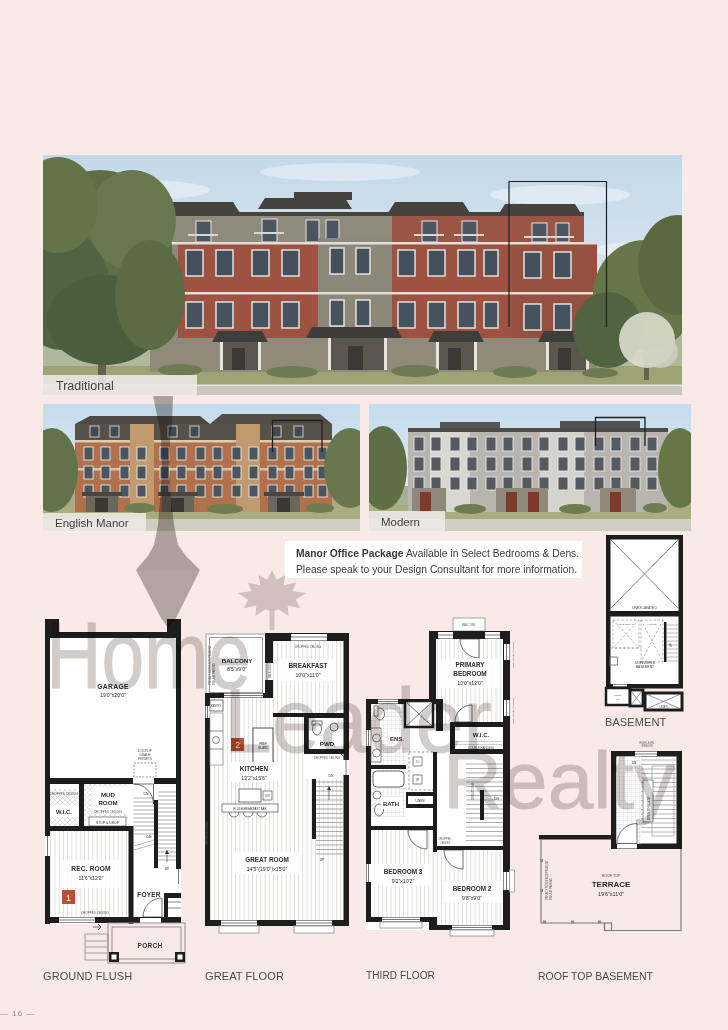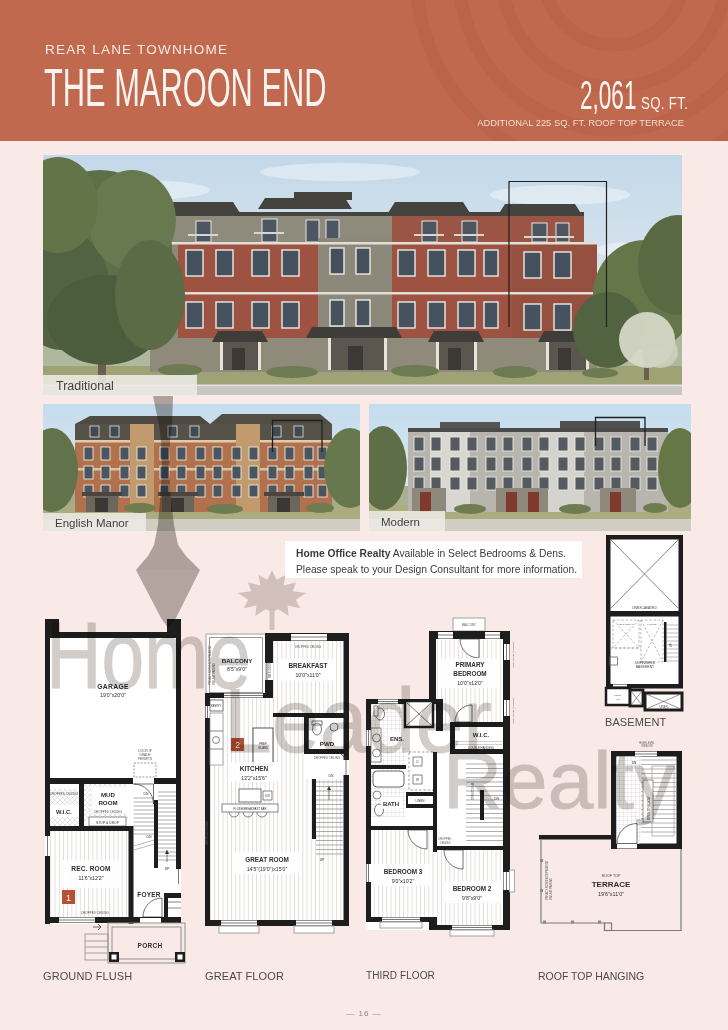--- a/index.html
+++ b/index.html
@@ -4,41 +4,22 @@
 <style>
   html,body{margin:0;padding:0;}
   #page{position:relative;width:728px;height:1030px;background:#f9eae7;overflow:hidden;
         font-family:"Liberation Sans", sans-serif;}
   .abs{position:absolute;}
 </style>
 </head>
 <body>
 <div id="page">
 
-  <div class="abs" style="left:0;top:0;width:728px;height:141px;background:#c0694f;overflow:hidden;">
-    <svg width="728" height="141" style="position:absolute;left:0;top:0;">
-      <g fill="none" stroke="#b45c43" stroke-width="13" opacity="0.38">
-        <circle cx="614" cy="-25" r="70"></circle>
-        <circle cx="614" cy="-25" r="112"></circle>
-        <circle cx="614" cy="-25" r="155"></circle>
-        <circle cx="614" cy="-25" r="198"></circle>
-      </g>
-    </svg>
-
-    <div class="abs" style="left:45px;top:42px;font-size:13.5px;letter-spacing:1.2px;color:#f6e9e4;">REAR LANE TOWNHOME</div>
-
-    <div class="abs" style="left:44px;top:61px;font-size:53.5px;line-height:53.5px;color:#faf3ef;transform:scaleX(0.576);transform-origin:left top;letter-spacing:0px;white-space:nowrap;">THE MAROON END</div>
-
-    <div class="abs" style="left:580px;top:75px;font-size:41px;line-height:41px;color:#fbf4f0;transform:scaleX(0.55);transform-origin:left top;white-space:nowrap;">2,061</div>
-    <div class="abs" style="left:641px;top:94.5px;font-size:17px;line-height:17px;color:#fbf4f0;transform:scaleX(0.78);transform-origin:left top;white-space:nowrap;letter-spacing:0.4px;">SQ. FT.</div>
-
-    <div class="abs" style="left:380px;top:117px;width:304px;text-align:right;font-size:9.4px;letter-spacing:0px;color:#f0ddd6;">ADDITIONAL 225 SQ. FT. ROOF TOP TERRACE</div>
-  </div>
-
-  <div class="abs" style="left:0;top:1009px;width:728px;text-align:center;font-size:8px;color:#8a8a8a;letter-spacing:1px;">— 16 —</div>
+
+  <div class="abs" style="left:0;top:1009px;width:728px;text-align:left;font-size:8px;color:#8a8a8a;letter-spacing:1px;">— 16 —</div>
 
   <svg class="abs" style="left:0;top:0;" width="728" height="1030" viewBox="0 0 728 1030">
     <defs>
       <linearGradient id="sky1" x1="0" y1="0" x2="0" y2="1">
         <stop offset="0" stop-color="#c3d8e9"></stop>
         <stop offset="0.75" stop-color="#e2eaef"></stop>
         <stop offset="1" stop-color="#eef0ee"></stop>
       </linearGradient>
       <linearGradient id="sky2" x1="0" y1="0" x2="0" y2="1">
         <stop offset="0" stop-color="#c4dcee"></stop>
@@ -970,20 +951,20 @@
 
       <g fill="#d1cdcb" stroke="#d1cdcb" stroke-width="0.9" font-family="Liberation Sans, sans-serif">
         <text x="46" y="688" font-size="95" textLength="205" lengthAdjust="spacingAndGlyphs">Home</text>
         <text x="224" y="752" font-size="90" textLength="268" lengthAdjust="spacingAndGlyphs">Leader</text>
         <text x="443" y="808" font-size="80" textLength="232" lengthAdjust="spacingAndGlyphs">Realty</text>
       </g>
     </g>
   </svg>
 
   <div class="abs" style="left:285px;top:541px;width:297px;height:37px;background:#ffffff;padding:0;"></div>
-  <div class="abs" style="left:296px;top:546px;font-size:10.3px;color:#3b3b3b;line-height:16px;white-space:nowrap;"><b>Home Office Realty</b> Available in Select Bedrooms &amp; Dens.<br>Please speak to your Design Consultant for more information.</div>
+  <div class="abs" style="left:296px;top:546px;font-size:10.3px;color:#3b3b3b;line-height:16px;white-space:nowrap;"><b>Manor Office Package</b> Available in Select Bedrooms &amp; Dens.<br>Please speak to your Design Consultant for more information.</div>
 
   <div class="abs" style="left:43px;top:970px;font-size:11px;letter-spacing:0.1px;color:#4a4a4a;">GROUND FLUSH</div>
   <div class="abs" style="left:205px;top:970px;font-size:11px;letter-spacing:0.1px;color:#4a4a4a;">GREAT FLOOR</div>
   <div class="abs" style="left:366px;top:970px;font-size:10px;letter-spacing:0.1px;color:#4a4a4a;">THIRD FLOOR</div>
-  <div class="abs" style="left:538px;top:970px;font-size:10.5px;letter-spacing:0px;color:#4a4a4a;">ROOF TOP HANGING</div>
+  <div class="abs" style="left:538px;top:970px;font-size:10.5px;letter-spacing:0px;color:#4a4a4a;">ROOF TOP BASEMENT</div>
 
 </div>
 
 </body></html>

